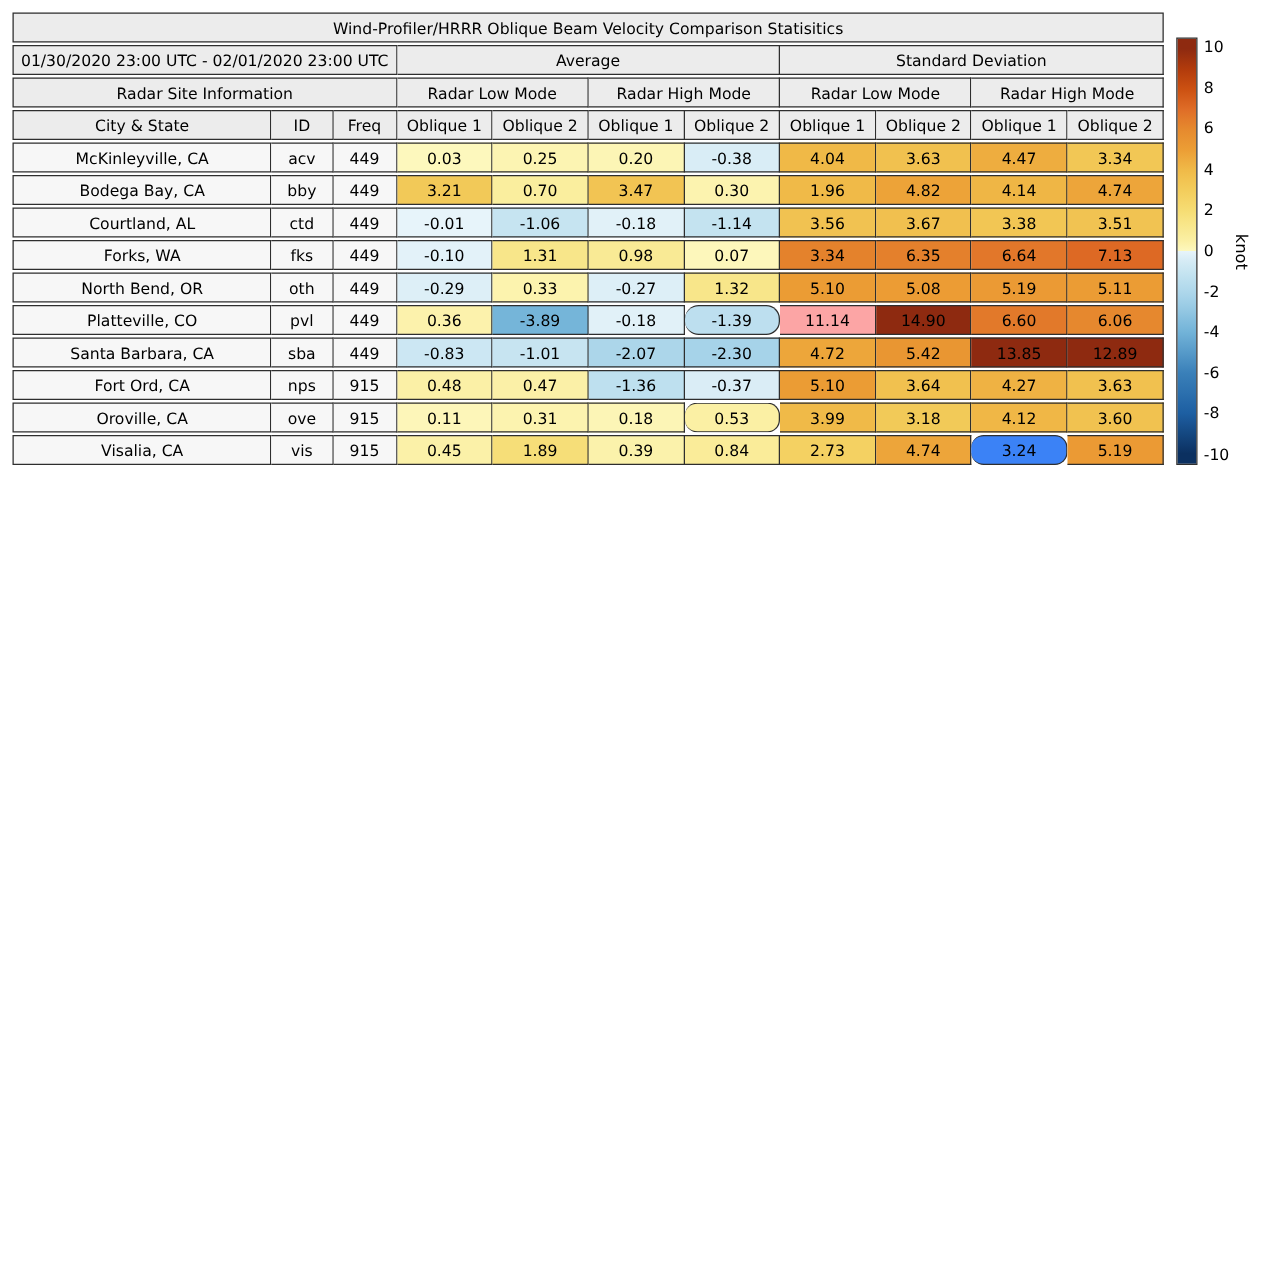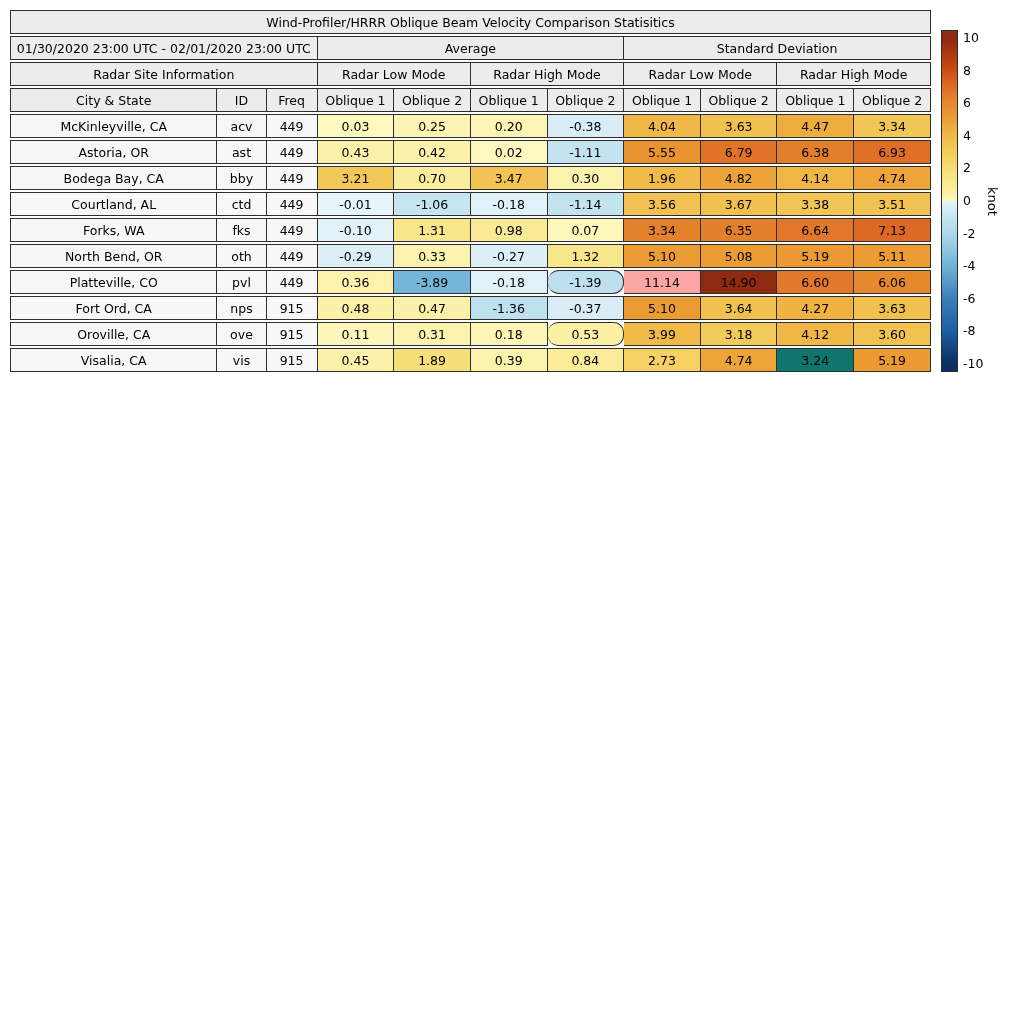--- a/index.html
+++ b/index.html
@@ -90,33 +90,20 @@
           <td style="background: rgb(253, 248, 189);">0.03</td>
           <td style="background: rgb(252, 244, 178);">0.25</td>
           <td style="background: rgb(252, 245, 181);">0.20</td>
           <td style="background: rgb(217, 237, 246);">-0.38</td>
           <td style="background: rgb(240, 185, 71);">4.04</td>
           <td style="background: rgb(241, 193, 79);">3.63</td>
           <td style="background: rgb(238, 173, 63);">4.47</td>
           <td style="background: rgb(242, 199, 85);">3.34</td>
         </tr>
         <tr>
-          <td class="sitecell">Astoria, OR</td>
-          <td class="sitecell">ast</td>
-          <td class="sitecell">449</td>
-          <td style="background: rgb(251, 241, 169);">0.43</td>
-          <td style="background: rgb(251, 241, 169);">0.42</td>
-          <td style="background: rgb(253, 248, 190);">0.02</td>
-          <td style="background: rgb(196, 227, 241);">-1.11</td>
-          <td style="background: rgb(233, 147, 49);">5.55</td>
-          <td style="background: rgb(224, 115, 40);">6.79</td>
-          <td style="background: rgb(227, 127, 43);">6.38</td>
-          <td style="background: rgb(223, 111, 39);">6.93</td>
-        </tr>
-        <tr>
           <td class="sitecell">Bodega Bay, CA</td>
           <td class="sitecell">bby</td>
           <td class="sitecell">449</td>
           <td style="background: rgb(242, 201, 88);">3.21</td>
           <td style="background: rgb(250, 238, 158);">0.70</td>
           <td style="background: rgb(242, 196, 83);">3.47</td>
           <td style="background: rgb(252, 243, 175);">0.30</td>
           <td style="background: rgb(240, 186, 72);">1.96</td>
           <td style="background: rgb(237, 163, 56);">4.82</td>
           <td style="background: rgb(239, 182, 69);">4.14</td>
@@ -166,20 +153,33 @@
           <td class="sitecell">pvl</td>
           <td class="sitecell">449</td>
           <td style="background: rgb(252, 242, 172);">0.36</td>
           <td style="background: rgb(117, 181, 217);">-3.89</td>
           <td style="background: rgb(225, 241, 248);">-0.18</td>
           <td style="background: rgb(189, 223, 239); border-radius: 11px;">-1.39</td>
           <td style="background: #fca5a5;">11.14</td>
           <td style="background: rgb(142, 42, 16);">14.90</td>
           <td style="background: rgb(226, 121, 42);">6.60</td>
           <td style="background: rgb(230, 136, 46);">6.06</td>
+        </tr>
+        <tr>
+          <td class="sitecell">Santa Barbara, CA</td>
+          <td class="sitecell">sba</td>
+          <td class="sitecell">449</td>
+          <td style="background: rgb(204, 231, 243);">-0.83</td>
+          <td style="background: rgb(199, 228, 241);">-1.01</td>
+          <td style="background: rgb(172, 214, 234);">-2.07</td>
+          <td style="background: rgb(166, 211, 233);">-2.30</td>
+          <td style="background: rgb(237, 166, 58);">4.72</td>
+          <td style="background: rgb(233, 150, 50);">5.42</td>
+          <td style="background: rgb(142, 42, 16);">13.85</td>
+          <td style="background: rgb(142, 42, 16);">12.89</td>
         </tr>
         <tr>
           <td class="sitecell">Fort Ord, CA</td>
           <td class="sitecell">nps</td>
           <td class="sitecell">915</td>
           <td style="background: rgb(251, 240, 166);">0.48</td>
           <td style="background: rgb(251, 240, 167);">0.47</td>
           <td style="background: rgb(190, 224, 239);">-1.36</td>
           <td style="background: rgb(218, 237, 246);">-0.37</td>
           <td style="background: rgb(235, 156, 52);">5.10</td>
@@ -203,21 +203,21 @@
         <tr>
           <td class="sitecell">Visalia, CA</td>
           <td class="sitecell">vis</td>
           <td class="sitecell">915</td>
           <td style="background: rgb(251, 241, 168);">0.45</td>
           <td style="background: rgb(246, 222, 120);">1.89</td>
           <td style="background: rgb(251, 242, 171);">0.39</td>
           <td style="background: rgb(250, 236, 153);">0.84</td>
           <td style="background: rgb(244, 209, 98);">2.73</td>
           <td style="background: rgb(237, 165, 58);">4.74</td>
-          <td style="background: #0f766e;">3.24</td>
+          <td style="background: #3b82f6; border-radius: 10px;">3.24</td>
           <td style="background: rgb(235, 154, 52);">5.19</td>
         </tr>
       </tbody>
   </table>
 </div>
 
 <div id="colorbar" style="background: linear-gradient(rgb(142, 42, 16) 0%, rgb(142, 42, 16) 2.38%, rgb(160, 51, 14) 4.76%, rgb(178, 59, 12) 7.14%, rgb(191, 70, 15) 9.52%, rgb(204, 81, 18) 11.9%, rgb(214, 95, 29) 14.29%, rgb(223, 109, 39) 16.67%, rgb(227, 124, 43) 19.05%, rgb(230, 138, 46) 21.43%, rgb(233, 148, 50) 23.81%, rgb(236, 158, 53) 26.19%, rgb(238, 172, 63) 28.57%, rgb(240, 186, 72) 30.95%, rgb(242, 196, 82) 33.33%, rgb(243, 205, 92) 35.71%, rgb(245, 213, 104) 38.1%, rgb(246, 221, 116) 40.48%, rgb(248, 228, 132) 42.86%, rgb(249, 234, 148) 45.24%, rgb(251, 240, 165) 47.62%, rgb(253, 248, 191) 50%, rgb(253, 248, 191) 50%, rgb(231, 244, 250) 50%, rgb(213, 235, 245) 52.38%, rgb(199, 229, 241) 54.76%, rgb(186, 222, 238) 57.14%, rgb(174, 215, 235) 59.52%, rgb(160, 207, 231) 61.9%, rgb(145, 198, 226) 64.29%, rgb(129, 188, 221) 66.67%, rgb(114, 179, 216) 69.05%, rgb(100, 166, 208) 71.43%, rgb(86, 154, 201) 73.81%, rgb(72, 141, 193) 76.19%, rgb(58, 128, 185) 78.57%, rgb(51, 120, 179) 80.95%, rgb(44, 112, 174) 83.33%, rgb(36, 103, 168) 85.71%, rgb(29, 95, 162) 88.1%, rgb(25, 83, 146) 90.48%, rgb(20, 72, 129) 92.86%, rgb(16, 60, 113) 95.24%, rgb(11, 48, 96) 97.62%, rgb(11, 48, 96) 100%);"></div>
 <div id="cb-ticks">
     <div class="cb-tick-label" style="top: 38.1429px;">10</div>
     <div class="cb-tick-label" style="top: 70.7143px;">8</div>

